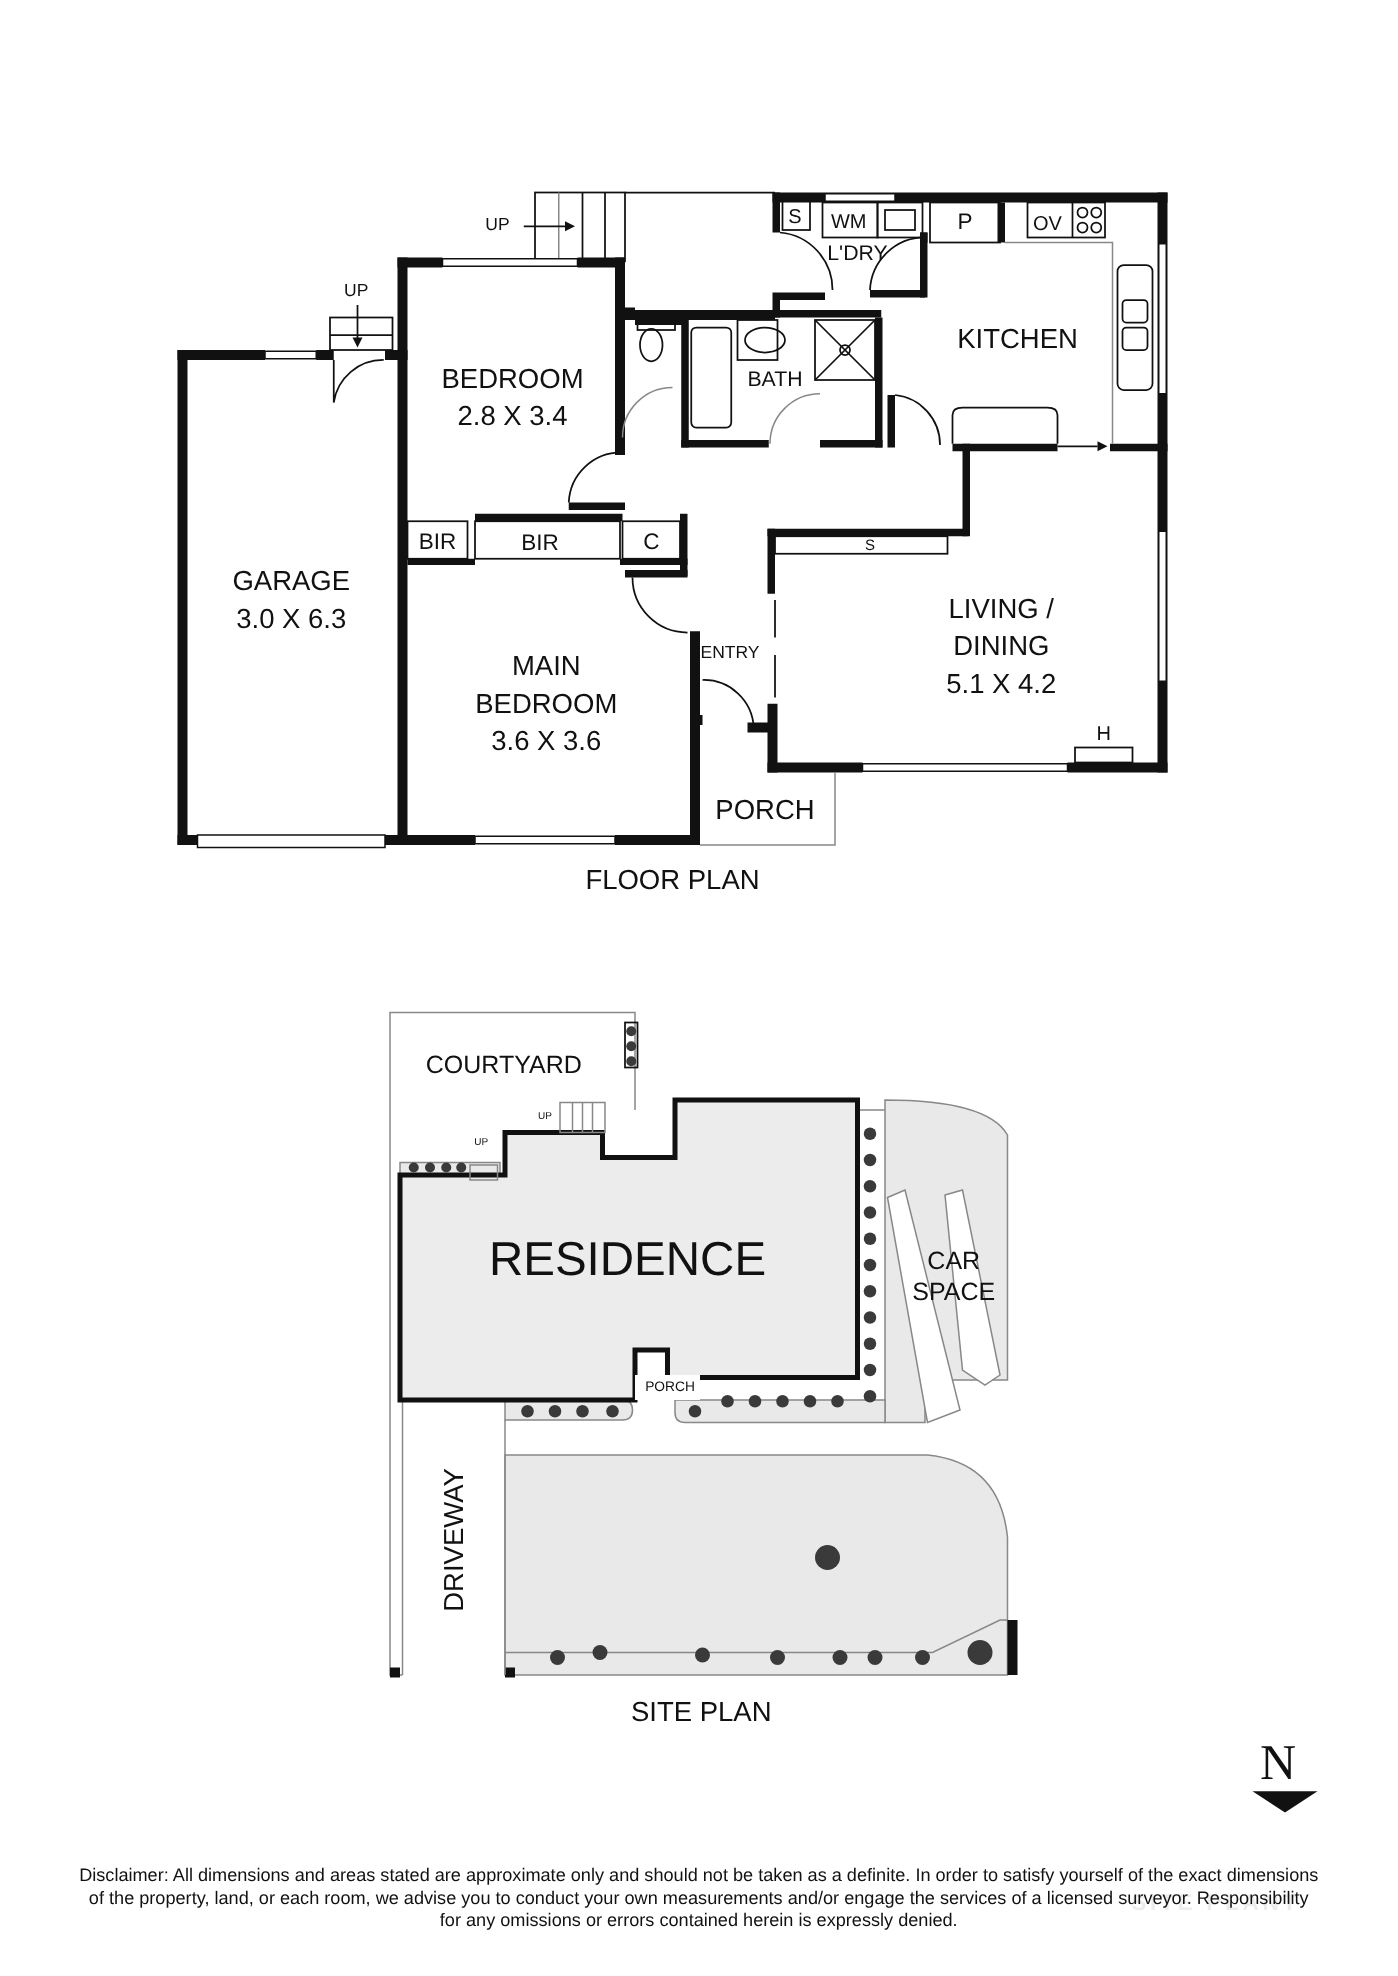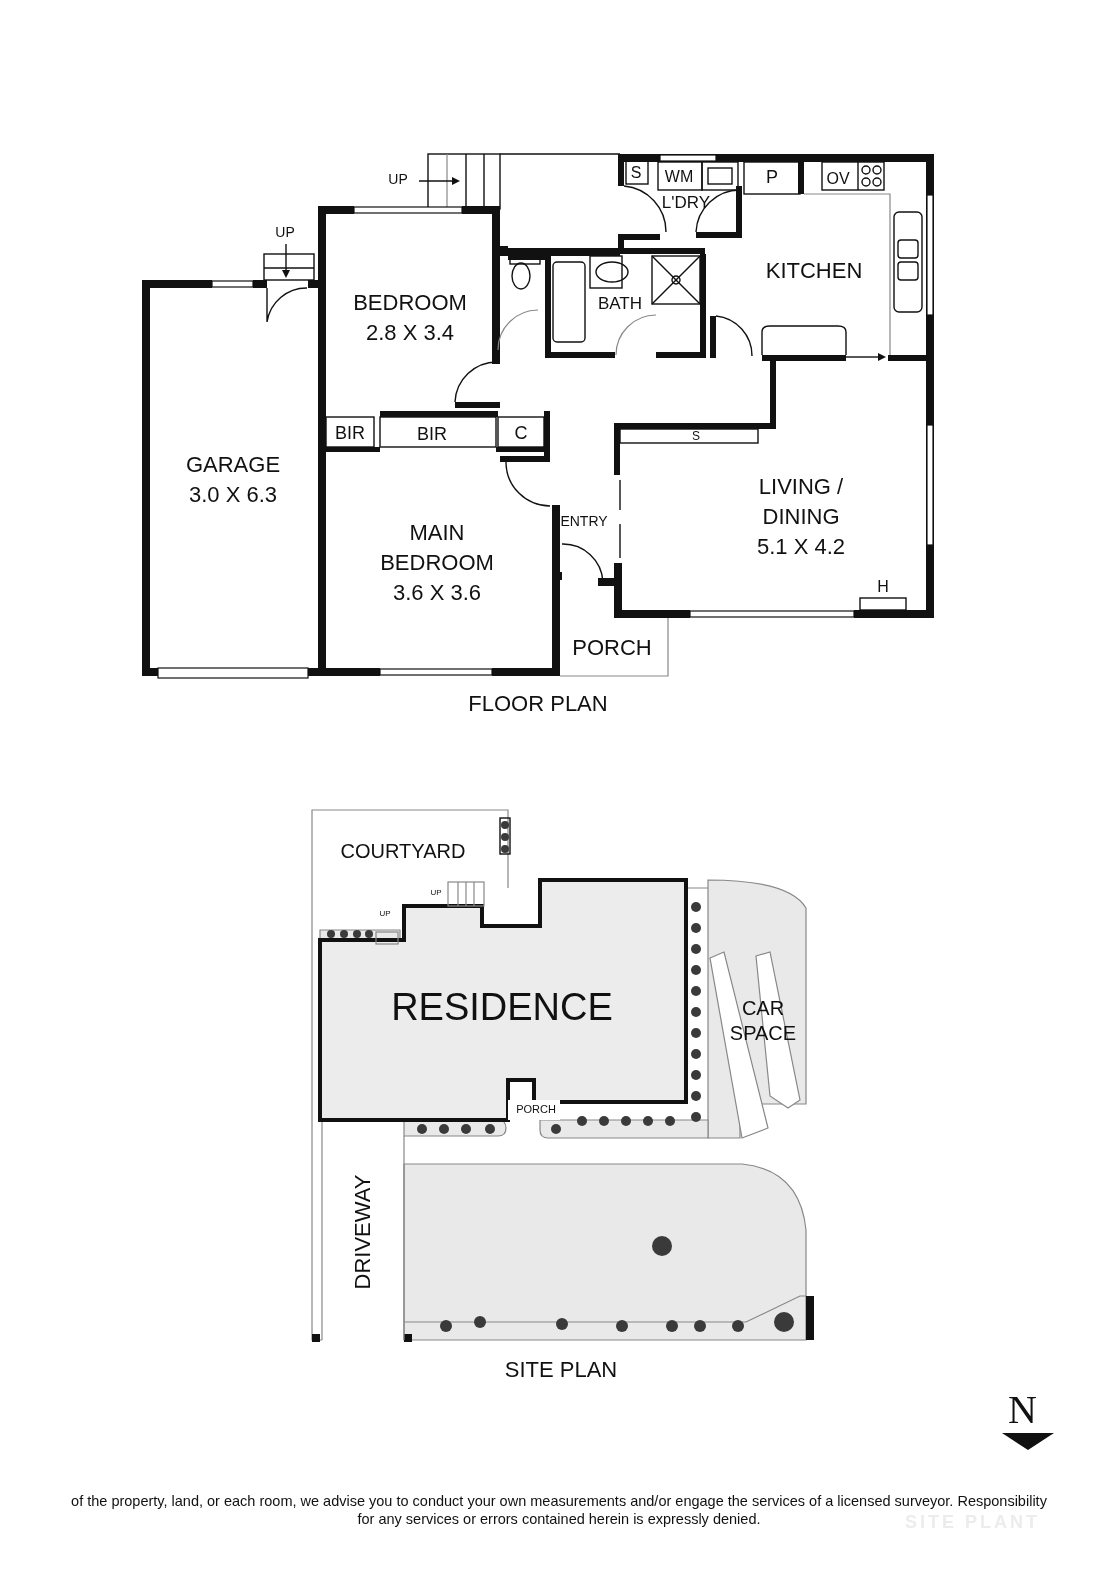--- a/index.html
+++ b/index.html
@@ -290,15 +290,16 @@
   </g>
 
   <polygon points="1002,1433 1054,1433 1028,1450" class="wall"></polygon>
 </svg>
 
 <div class="north">N</div>
 
 <div class="watermark">SITE PLANT</div>
 
 <div class="disclaimer">
+  <div>Disclaimer: All dimensions and areas stated are approximate only and should not be taken as a definite. In order to satisfy yourself of the exact dimensions</div>
   <div>of the property, land, or each room, we advise you to conduct your own measurements and/or engage the services of a licensed surveyor. Responsibility</div>
-  <div>for any services or errors contained herein is expressly denied.</div>
+  <div>for any omissions or errors contained herein is expressly denied.</div>
 </div>
 
 </body></html>

